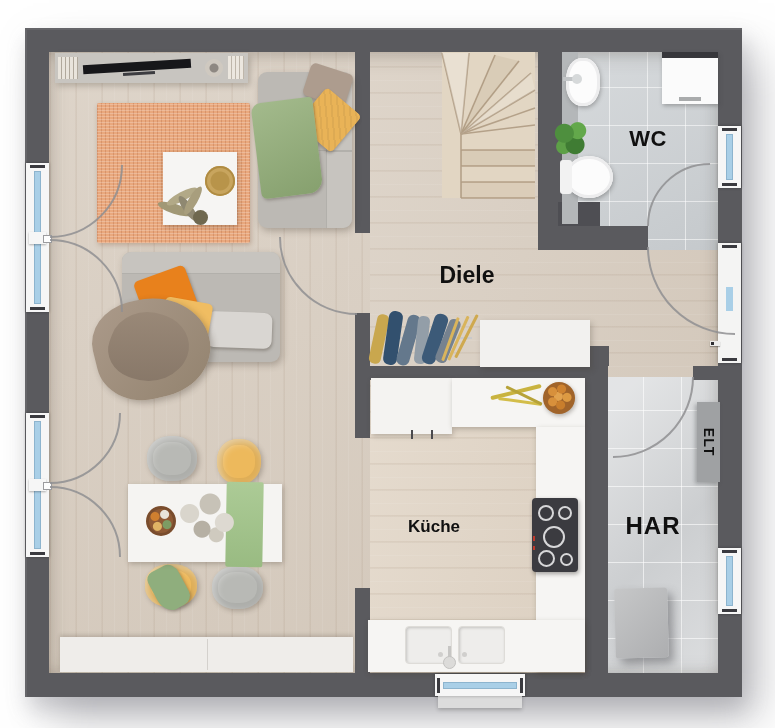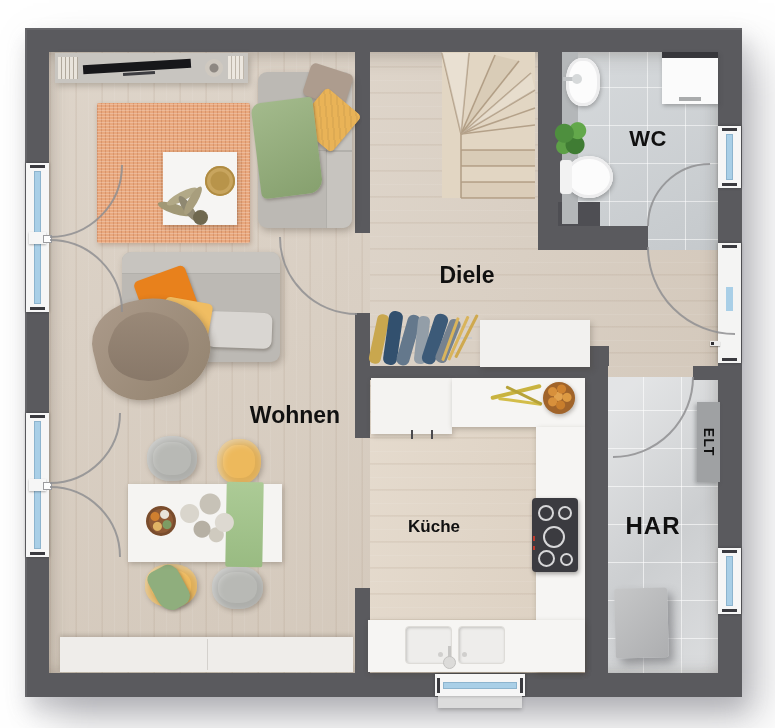--- a/index.html
+++ b/index.html
@@ -291,19 +291,18 @@
       <path class="arc" d="M255 209 A77 77 0 0 0 332 286"></path>
       <path class="arc" d="M623 198 A62 62 0 0 1 685 136"></path>
       <path class="arc" d="M623 219 A87 87 0 0 0 710 306"></path>
       <path class="arc" d="M668 349 A80 80 0 0 1 588 429"></path>
       <path class="arc" d="M97 137 A72 72 0 0 1 25 209"></path>
       <path class="arc" d="M97 284 A72 72 0 0 0 25 212"></path>
       <path class="arc" d="M95 385 A70 70 0 0 1 25 455"></path>
       <path class="arc" d="M95 529 A70 70 0 0 0 25 459"></path>
     </svg>
 
-    <span class="room-label" style="left:270px;top:387px;font-size:23px;">Wohnen</span>
     <span class="room-label" style="left:442px;top:247px;font-size:23px;">Diele</span>
     <span class="room-label" style="left:623px;top:111px;font-size:22px;letter-spacing:.5px;">WC</span>
     <span class="room-label" style="left:409px;top:499px;font-size:17px;">Küche</span>
     <span class="room-label" style="left:628px;top:498px;font-size:24px;letter-spacing:1px;">HAR</span>
   </div>
 </div>
 
 </body></html>

